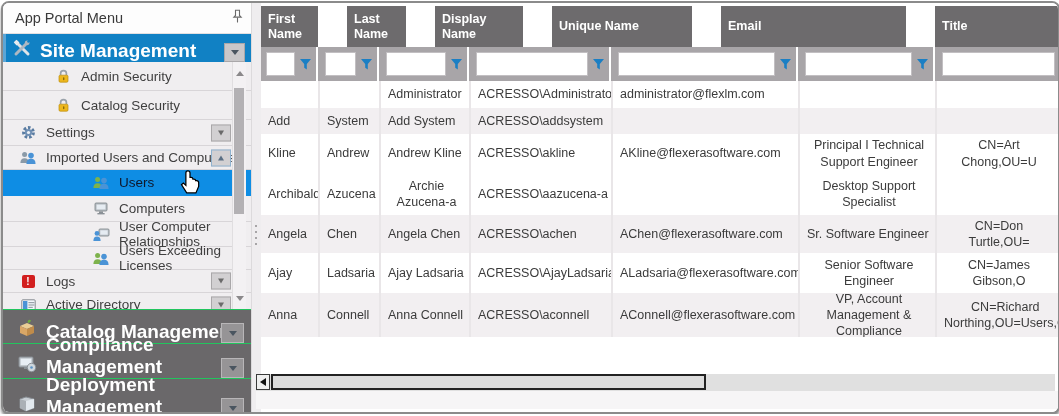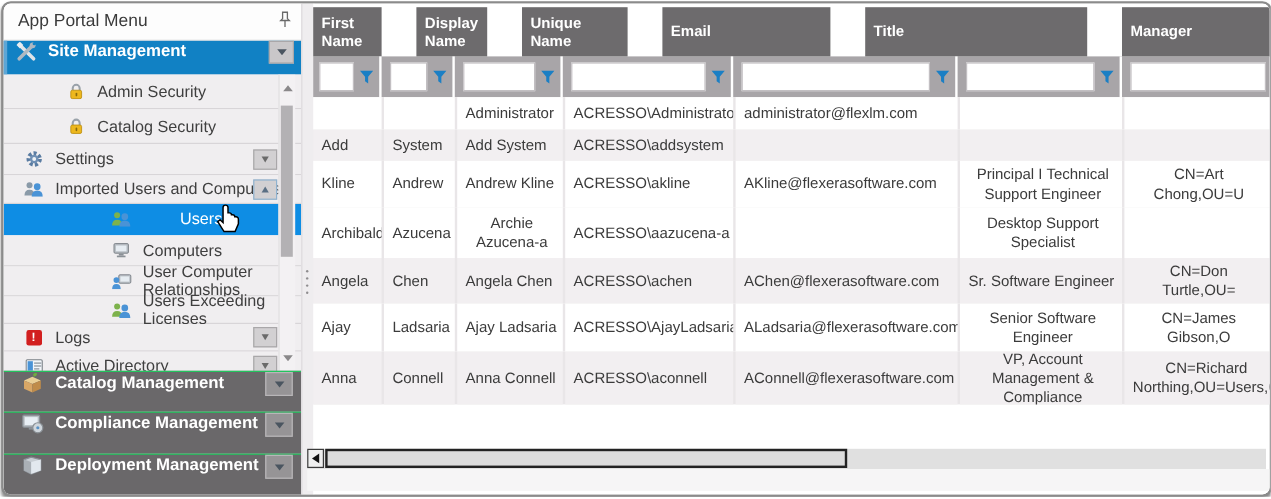--- a/index.html
+++ b/index.html
@@ -4,37 +4,37 @@
 <style>
   html,body{margin:0;padding:0;background:#fff;font-family:"Liberation Sans","DejaVu Sans",sans-serif;}
   .window{position:relative;width:1055px;height:409px;margin:1px 0 0 1px;border:2px solid #8b8b8b;
           border-radius:8px;overflow:hidden;background:#fff;box-sizing:content-box;
           box-shadow:0 3px 3px rgba(0,0,0,.45);}
   
   .sidebar{position:absolute;left:0;top:0;width:248px;height:100%;background:#f0eef0;}
   .sb-header{height:30px;background:#fdfdfd;display:flex;align-items:center;padding:0 8px 0 12px;
              font-size:14.5px;color:#3a3a3a;border-bottom:1px solid #e2e0e2;}
   .sb-header .title{flex:1;}
-  .sec-header{display:flex;align-items:flex-start;position:relative;color:#fff;font-weight:bold;font-size:14px;}
+  .sec-header{display:flex;align-items:flex-end;position:relative;color:#fff;font-weight:bold;font-size:19px;}
   .sec-blue{height:28px;background:#1181c4;border-left:3px solid #5da6d6;padding-left:7px;}
   .sec-dark{background:#6a686a;border-top:1px solid #22c55e;padding-left:14px;}
   .sec-dark.h1{height:33px;} .sec-dark.h2{height:34px;} .sec-dark.h3{height:39px;}
   .sec-header .lbl{margin-left:9px;}
   .dd-btn{position:absolute;width:19px;height:17px;background:#d2d0d2;border:1px solid #a9a7a9;
           display:flex;align-items:center;justify-content:center;}
   .sec-blue .dd-btn{right:6px;background:#c9c7c9;}
   .sec-dark .dd-btn{right:7px;width:21px;height:18px;background:#969496;border-color:#b8b6b8;}
   .tri-dn{width:0;height:0;border-left:4px solid transparent;border-right:4px solid transparent;border-top:5px solid #4a5560;}
   .tri-up{width:0;height:0;border-left:4px solid transparent;border-right:4px solid transparent;border-bottom:5px solid #4a5560;}
   .items{position:relative;height:247px;overflow:hidden;}
   .item{position:relative;display:flex;align-items:center;border-bottom:1px solid #d8d5d8;
         font-size:13.5px;color:#3f3f3f;box-sizing:border-box;background:#f0eef0;}
   .item .ic{display:inline-flex;width:20px;justify-content:center;margin-right:8px;flex:none;}
   .lvl1{padding-left:15px;} .lvl2{padding-left:50px;} .lvl3{padding-left:88px;}
-  .item.selected{background:#0e8de4;color:#ffffff;border-bottom:1px solid #0e8de4;gap:31px;}
+  .item.selected{background:#0e8de4;color:#0f172a;border-bottom:1px solid #0e8de4;}
   .item .dd-btn{right:20px;top:50%;transform:translateY(-50%);width:18px;height:15px;}
   .item .dd-btn .tri-dn{border-top-color:#6a6a6a;border-left-width:3.5px;border-right-width:3.5px;}
   .item .dd-btn .tri-up{border-bottom-color:#5a6f84;border-left-width:3.5px;border-right-width:3.5px;}
   
   .sb-scroll{position:absolute;right:5px;top:0;width:13px;height:247px;background:#f3f1f3;border-left:1px solid #e0dee0;}
   .sb-up,.sb-dn{position:absolute;left:0;width:13px;height:14px;display:flex;align-items:center;justify-content:center;}
   .sb-up{top:4px;} .sb-dn{bottom:4px;}
   .sb-up i{width:0;height:0;border-left:4px solid transparent;border-right:4px solid transparent;border-bottom:5px solid #8a888a;}
   .sb-dn i{width:0;height:0;border-left:4px solid transparent;border-right:4px solid transparent;border-top:5px solid #8a888a;}
   .sb-thumb{position:absolute;left:1px;top:26px;width:10px;height:126px;background:#b3b1b4;}
@@ -274,20 +274,21 @@
         <i></i>
         <i></i>
         <i></i>
         <i></i>
       </span>
   </div>
 
   <div class="grid">
     <div class="ghead">
       <div class="hc">First Name</div>
+      <div class="hc">Last Name</div>
       <div class="hc">Display Name</div>
       <div class="hc">Unique Name</div>
       <div class="hc">Email</div>
       <div class="hc">Title</div>
       <div class="hc">Manager</div>
     </div>
 
     <div class="gfilter">
       <div class="fc">
         <input placeholder="" style="">

